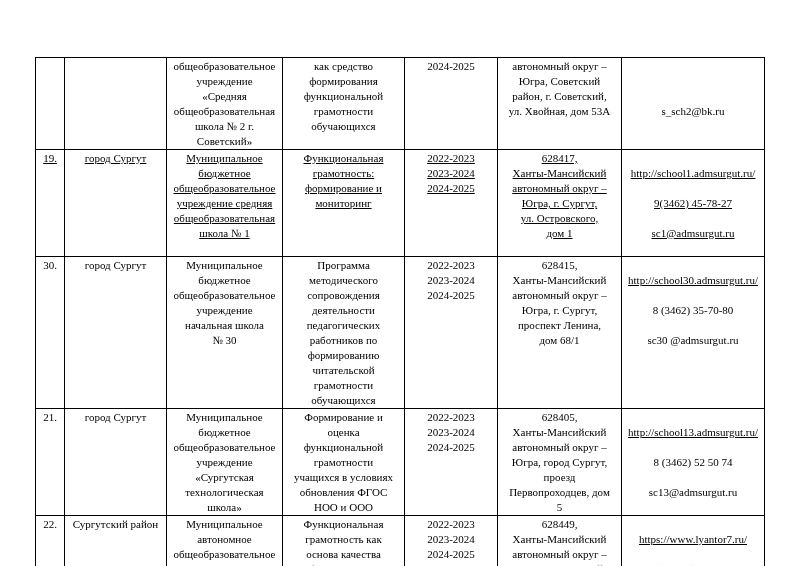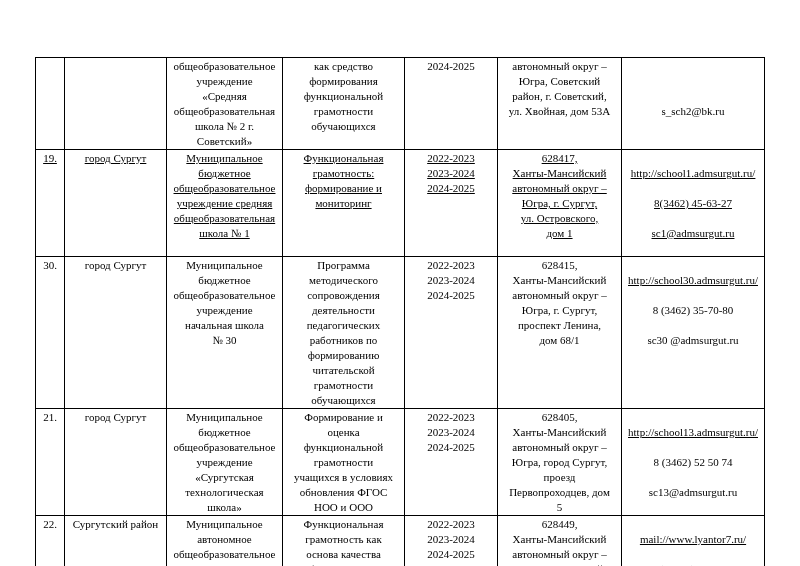--- a/index.html
+++ b/index.html
@@ -90,21 +90,21 @@
 2023-2024
 2024-2025</td>
         <td>628417,
 Ханты-Мансийский
 автономный округ –
 Югра, г. Сургут,
 ул. Островского,
 дом 1</td>
         <td class="contacts">
           <div class="link">http://school1.admsurgut.ru/</div>
-          <div>8(3462) 45-63-27</div>
+          <div>9(3462) 45-78-27</div>
           <div>sc1@admsurgut.ru</div>
         </td>
       </tr>
 
       <tr class="r2">
         <td>30.</td>
         <td>город Сургут</td>
         <td>Муниципальное
 бюджетное
 общеобразовательное
@@ -183,21 +183,21 @@
 основа качества
 образовательных</td>
         <td>2022-2023
 2023-2024
 2024-2025</td>
         <td>628449,
 Ханты-Мансийский
 автономный округ –
 Югра, Сургутский</td>
         <td class="contacts">
-          <div class="link">mail://www.lyantor7.ru/</div>
+          <div class="link">https://www.lyantor7.ru/</div>
           <div>8(34638) 2-51-20</div>
           <div><span>lschool7@</span><span class="u">mail</span><span>.ru</span></div>
         </td>
       </tr>
     </tbody>
       </table>
   </div>
 </div>
 
 </body></html>

